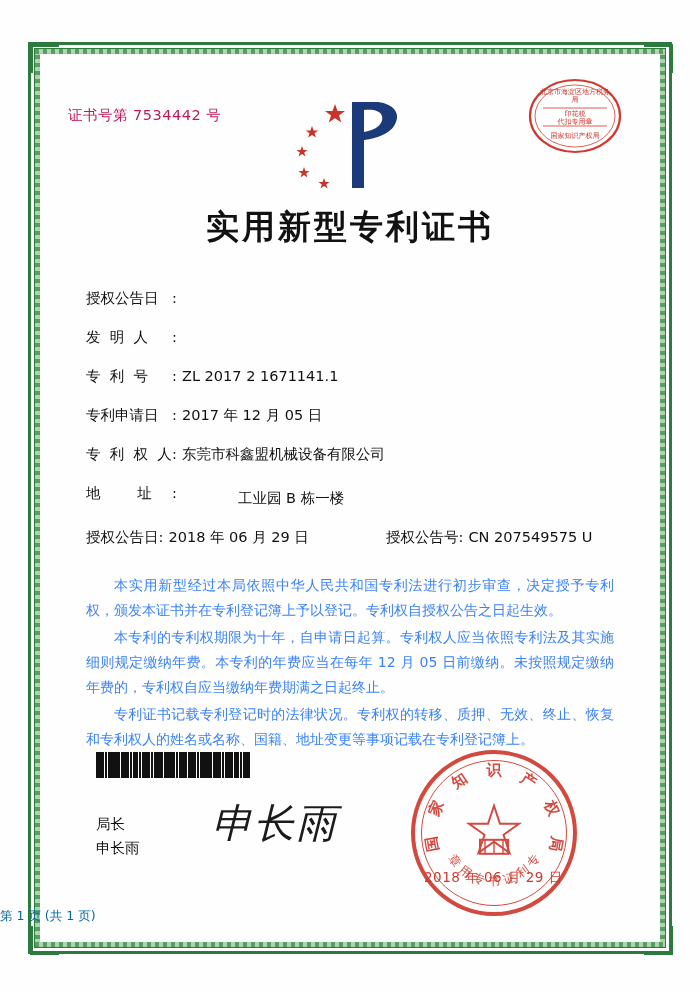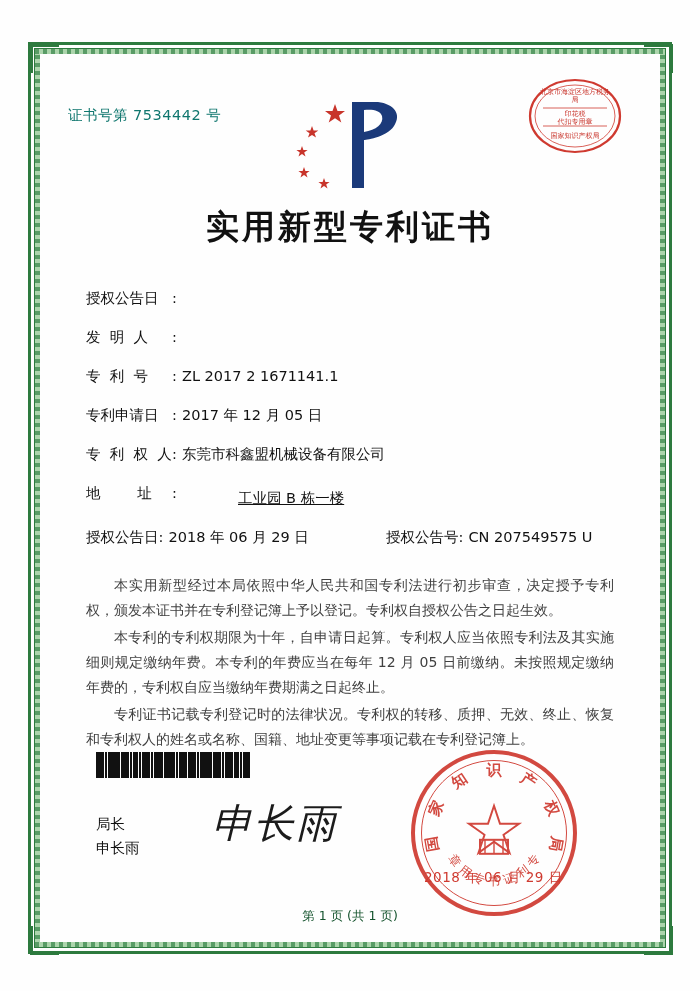--- a/index.html
+++ b/index.html
@@ -69,21 +69,21 @@
   .corner.bl { left: 30px;  top: 926px; border-right: 0; border-top: 0; }
   .corner.br { left: 644px; top: 926px; border-left: 0;  border-top: 0; }
 
   
   .cert-no {
     position: absolute;
     left: 68px;
     top: 106px;
     font-size: 14.5px;
     letter-spacing: .5px;
-    color: #0f766e;
+    color: #be185d;
     font-family: "DejaVu Sans", "Liberation Sans", sans-serif;
   }
 
   .emblem {
     position: absolute;
     left: 290px;
     top: 96px;
     width: 120px;
     height: 96px;
   }
@@ -143,42 +143,41 @@
     width: 10px;
     flex: 0 0 10px;
   }
   .field-value {
     flex: 1 1 auto;
   }
   .field-value .line2 {
     display: block;
     margin-top: 5px;
     margin-left: 56px;
-    text-decoration: underline;
   }
 
   .two-col {
     display: flex;
     margin-bottom: 10px;
   }
   .two-col .col {
     display: flex;
   }
   .two-col .col.left { width: 300px; }
   .two-col .col .lbl { white-space: pre; }
 
   
   .paragraphs {
     position: absolute;
     left: 86px;
     top: 573px;
     width: 528px;
     font-size: 14px;
     line-height: 25px;
-    color: #404040;
+    color: #3b82f6;
     text-align: justify;
   }
   .paragraphs p {
     margin: 0 0 2px 0;
     text-indent: 28px;
   }
 
   
   .barcode {
     position: absolute;
@@ -282,23 +281,23 @@
     letter-spacing: .5px;
     white-space: nowrap;
   }
 
   
   .footer {
     position: absolute;
     left: 0;
     top: 908px;
     width: 700px;
-    text-align: center;
+    text-align: left;
     font-size: 12.5px;
-    color: #14532d;
+    color: #0369a1;
   }
 </style>
 </head>
 <body>
 
 <div class="page">
 
   <div class="border-pattern"></div>
   <div class="border-outer"></div>
   <div class="border-inner"></div>

